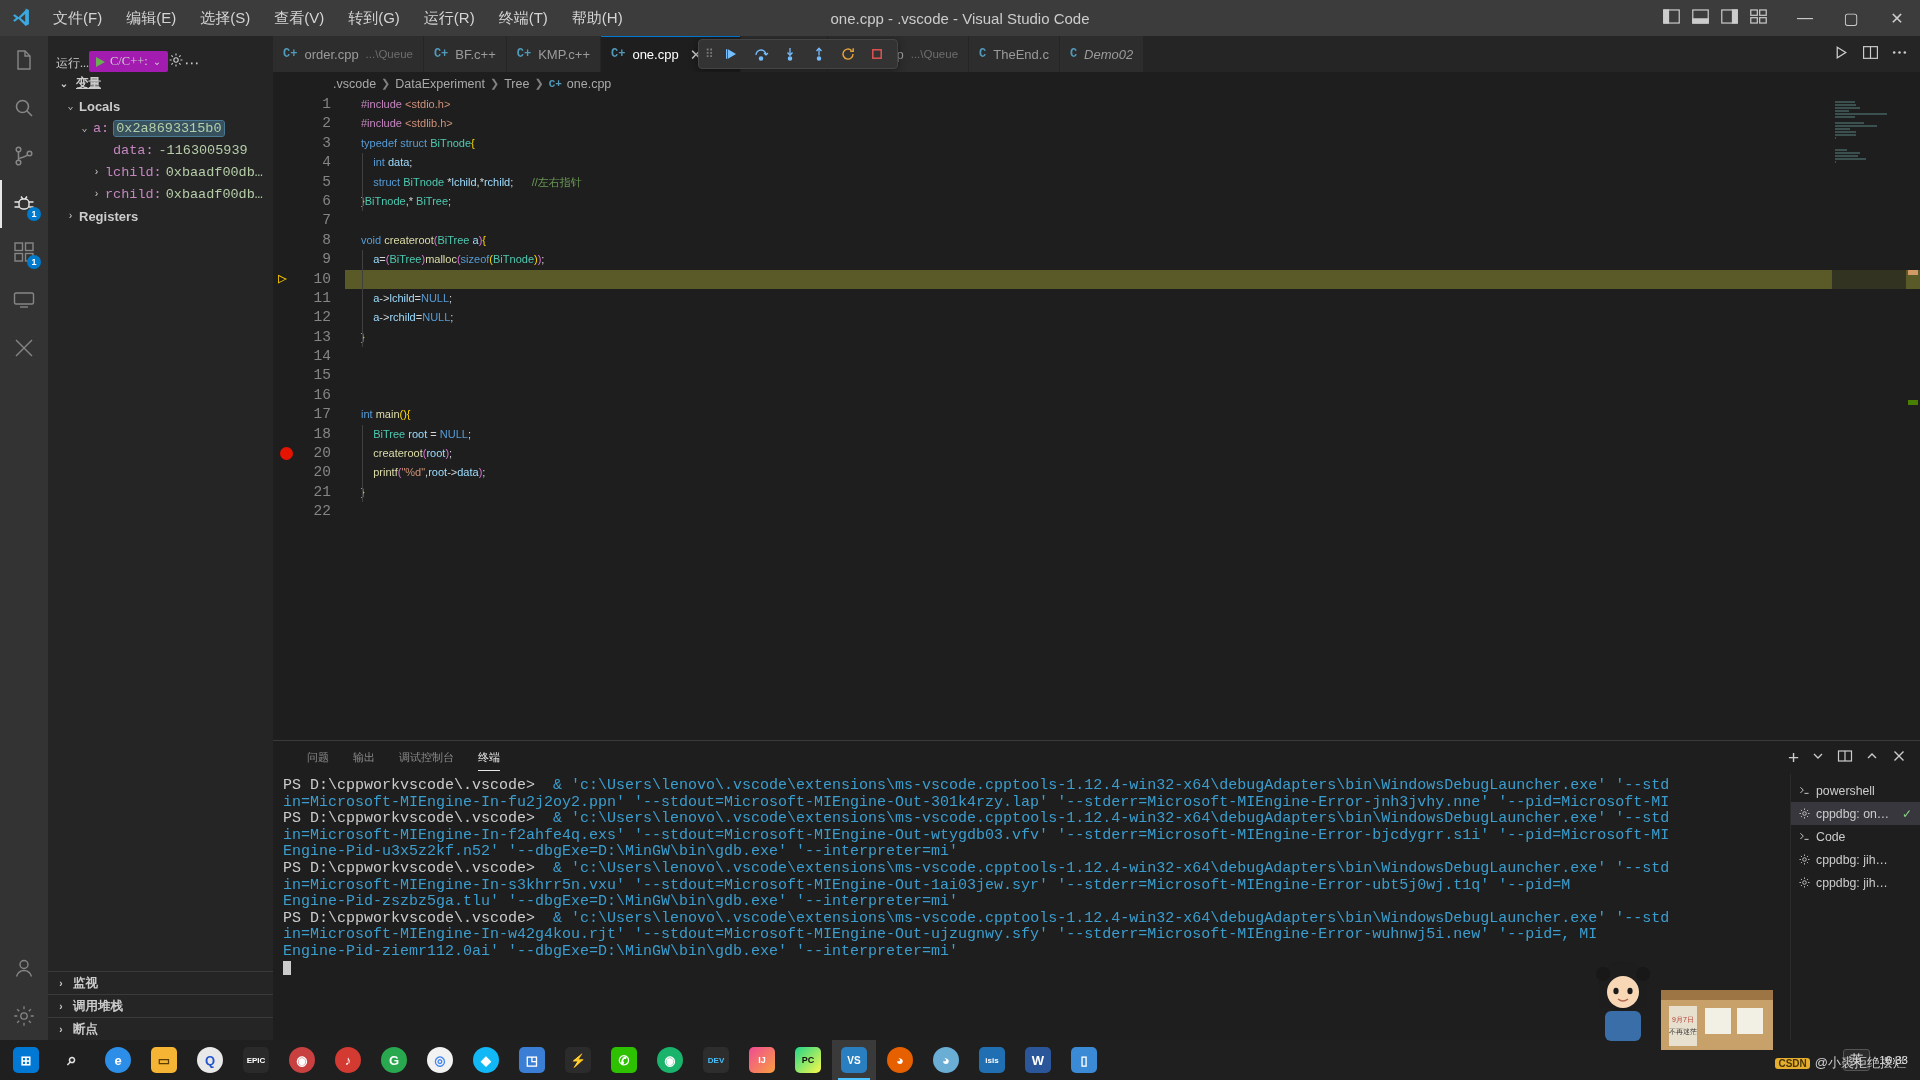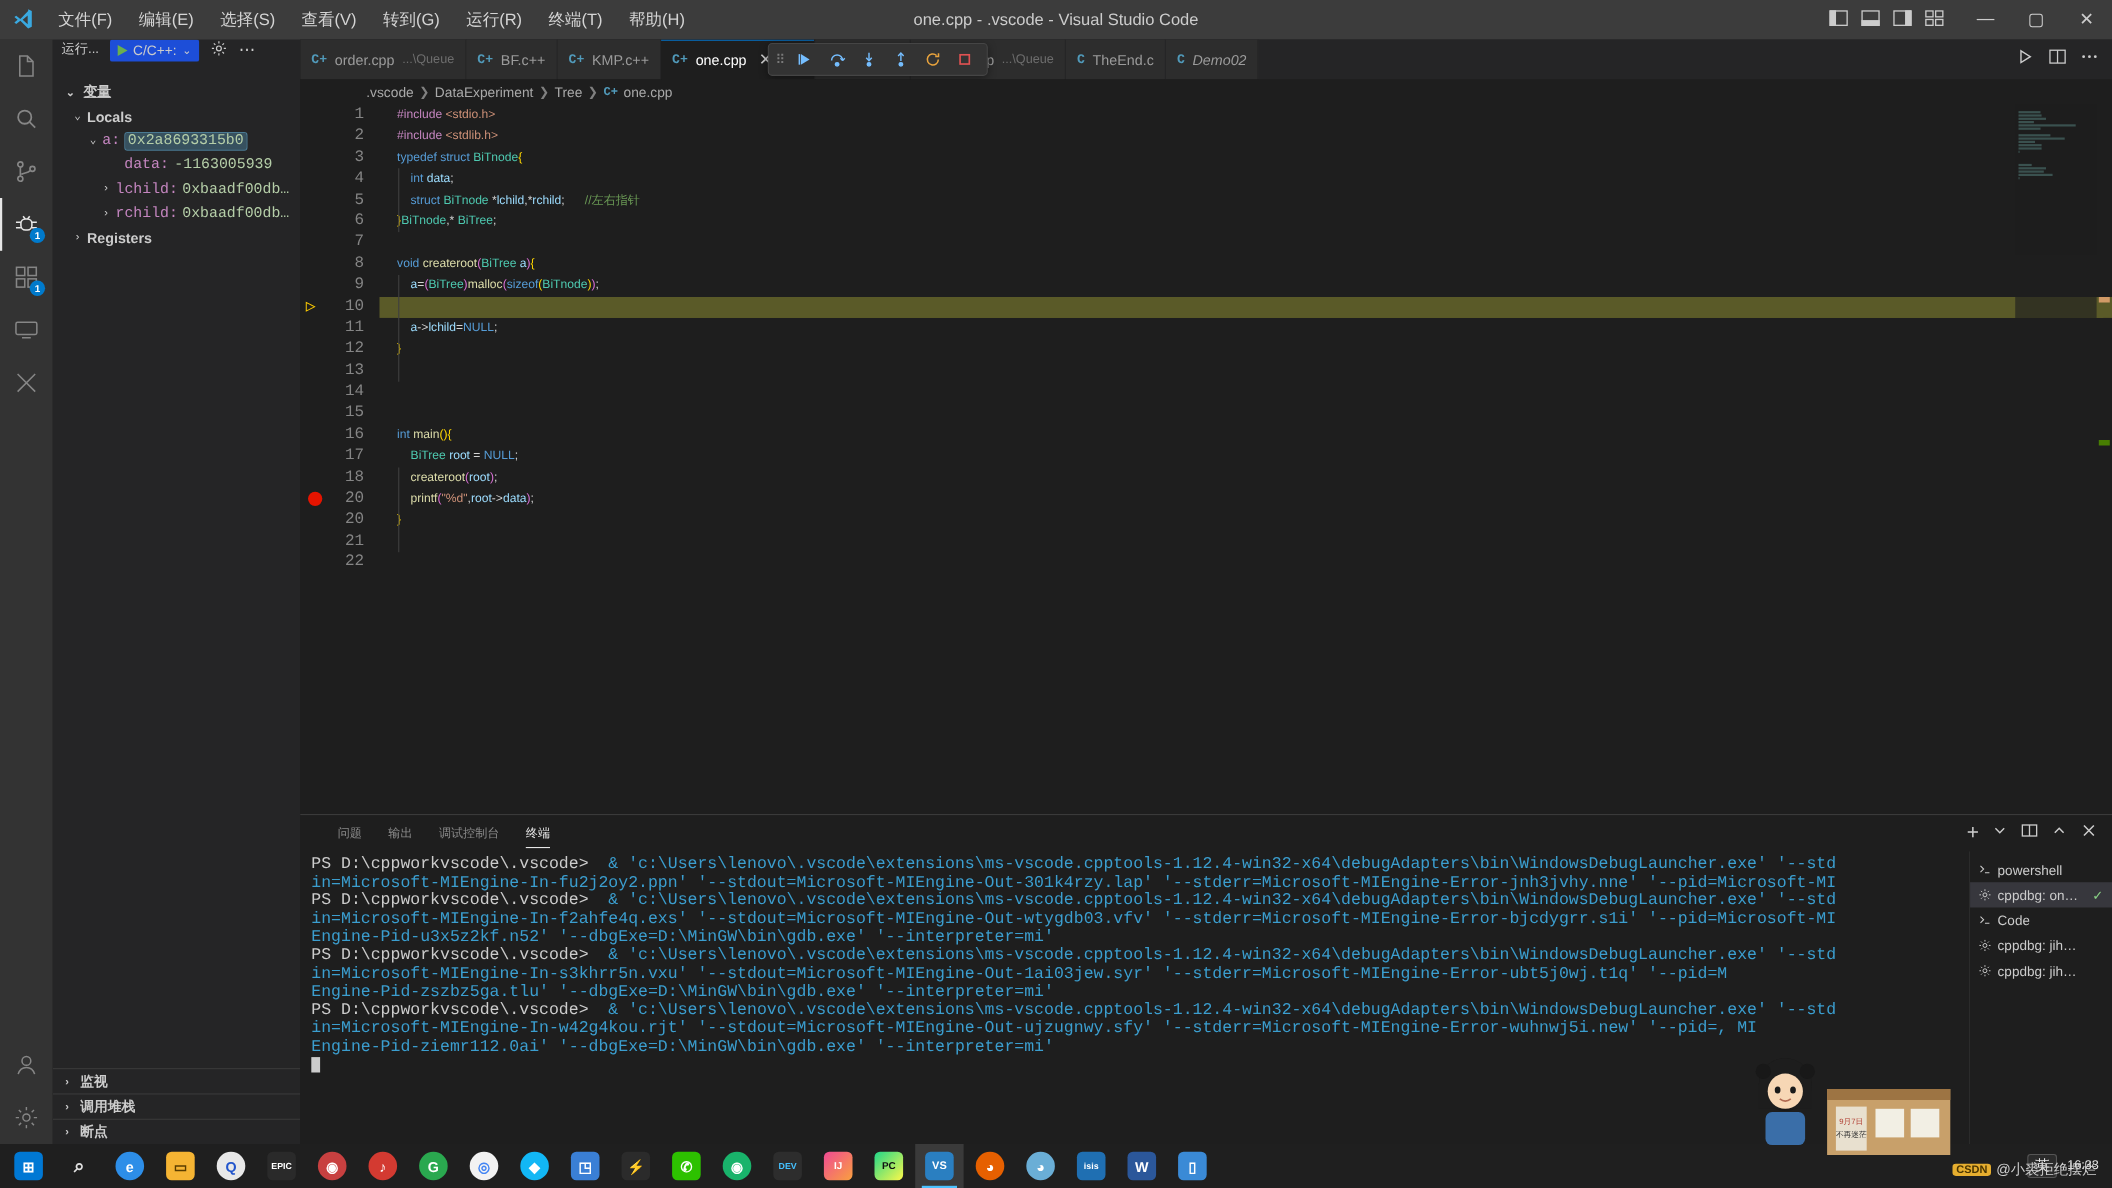--- a/index.html
+++ b/index.html
@@ -34,24 +34,24 @@
   .act.active { color:#e7e7e7; }
   .act.active::before { content:""; position:absolute; left:0; top:0; bottom:0; width:2px; background:#e7e7e7; }
   .badge { position:absolute; right:7px; bottom:7px; background:#007acc; color:#fff;
     font-size:9px; line-height:14px; min-width:14px; height:14px; border-radius:7px;
     text-align:center; font-weight:600; }
   .act-spacer { flex:1; }
 
   
   .sidebar { width:225px; background:#252526; flex:0 0 225px; display:flex; flex-direction:column;
     color:#cccccc; font-size:13px; overflow:hidden; }
-  .debug-toolbar { height:36px; display:flex; align-items:flex-start; gap:10px; padding:0 8px;
-    flex:0 0 36px; }
+  .debug-toolbar { height:36px; display:flex; align-items:flex-end; gap:0; padding:0 8px;
+    flex:0 0 36px;font-family:Liberation Serif, serif; }
   .dbg-label { font-size:12px; color:#cccccc; }
-  .dbg-config { display:flex; align-items:center; gap:5px; background:#1d4ed8;
+  .dbg-config { display:flex; align-items:center; gap:5px; background:#a21caf;
     padding:3px 7px; border-radius:2px; font-size:12.5px; color:#cccccc; }
   .play-tri { width:0;height:0;border-left:9px solid #6aaf4f;border-top:5.5px solid transparent;
     border-bottom:5.5px solid transparent; }
   .chev { font-size:10px; color:#cccccc; }
   .gear-ic svg, .dots-ic svg { width:16px; height:16px; }
   .dots-ic { color:#cccccc; font-size:15px; letter-spacing:1px; }
 
   .sec-header { display:flex; align-items:center; gap:4px; padding:3px 4px 3px 8px;
     font-size:12.5px; font-weight:700; color:#cccccc; cursor:pointer; }
   .sec-header .twisty { width:16px; text-align:center; font-size:10px; }
@@ -518,20 +518,21 @@
           <div class="ln"><span class="c-pre">#include</span><span class="c-pun"> </span><span class="c-str">&lt;stdlib.h&gt;</span></div>
           <div class="ln"><span class="c-kw">typedef</span><span class="c-pun"> </span><span class="c-kw">struct</span><span class="c-pun"> </span><span class="c-typ">BiTnode</span><span class="c-y">{</span></div>
           <div class="ln"><span class="c-pun">    </span><span class="c-kw">int</span><span class="c-pun"> </span><span class="c-var">data</span><span class="c-pun">;</span></div>
           <div class="ln"><span class="c-pun">    </span><span class="c-kw">struct</span><span class="c-pun"> </span><span class="c-typ">BiTnode</span><span class="c-pun"> *</span><span class="c-var">lchild</span><span class="c-pun">,*</span><span class="c-var">rchild</span><span class="c-pun">;</span><span class="c-pun">      </span><span class="c-cmt">//左右指针</span></div>
           <div class="ln"><span class="c-y">}</span><span class="c-typ">BiTnode</span><span class="c-pun">,* </span><span class="c-typ">BiTree</span><span class="c-pun">;</span></div>
           <div class="ln">&nbsp;</div>
           <div class="ln"><span class="c-kw">void</span><span class="c-pun"> </span><span class="c-fn">createroot</span><span class="c-m">(</span><span class="c-typ">BiTree</span><span class="c-pun"> </span><span class="c-var">a</span><span class="c-m">)</span><span class="c-y">{</span></div>
           <div class="ln"><span class="c-pun">    </span><span class="c-var">a</span><span class="c-pun">=</span><span class="c-m">(</span><span class="c-typ">BiTree</span><span class="c-m">)</span><span class="c-fn">malloc</span><span class="c-m">(</span><span class="c-kw">sizeof</span><span class="c-y">(</span><span class="c-typ">BiTnode</span><span class="c-y">)</span><span class="c-m">)</span><span class="c-pun">;</span></div>
           <div class="ln cur" style="position: relative;"><span class="c-pun">    </span><span class="c-var">a</span><span class="c-pun">-&gt;</span><span class="c-var">data</span><span class="c-pun">=</span><span class="c-num">1</span><span class="c-pun">;</span></div>
           <div class="ln"><span class="c-pun">    </span><span class="c-var">a</span><span class="c-pun">-&gt;</span><span class="c-var">lchild</span><span class="c-pun">=</span><span class="c-kw">NULL</span><span class="c-pun">;</span></div>
+          <div class="ln"><span class="c-pun">    </span><span class="c-var">a</span><span class="c-pun">-&gt;</span><span class="c-var">rchild</span><span class="c-pun">=</span><span class="c-kw">NULL</span><span class="c-pun">;</span></div>
           <div class="ln"><span class="c-y">}</span></div>
           <div class="ln">&nbsp;</div>
           <div class="ln">&nbsp;</div>
           <div class="ln">&nbsp;</div>
           <div class="ln"><span class="c-kw">int</span><span class="c-pun"> </span><span class="c-fn">main</span><span class="c-y">()</span><span class="c-y">{</span></div>
           <div class="ln"><span class="c-pun">    </span><span class="c-typ">BiTree</span><span class="c-pun"> </span><span class="c-var">root</span><span class="c-pun"> = </span><span class="c-kw">NULL</span><span class="c-pun">;</span></div>
           <div class="ln"><span class="c-pun">    </span><span class="c-fn">createroot</span><span class="c-m">(</span><span class="c-var">root</span><span class="c-m">)</span><span class="c-pun">;</span></div>
           <div class="ln"><span class="c-pun">    </span><span class="c-fn">printf</span><span class="c-m">(</span><span class="c-str">"%d"</span><span class="c-pun">,</span><span class="c-var">root</span><span class="c-pun">-&gt;</span><span class="c-var">data</span><span class="c-m">)</span><span class="c-pun">;</span></div>
           <div class="ln"><span class="c-y">}</span></div>
           <div class="ln">&nbsp;</div>

